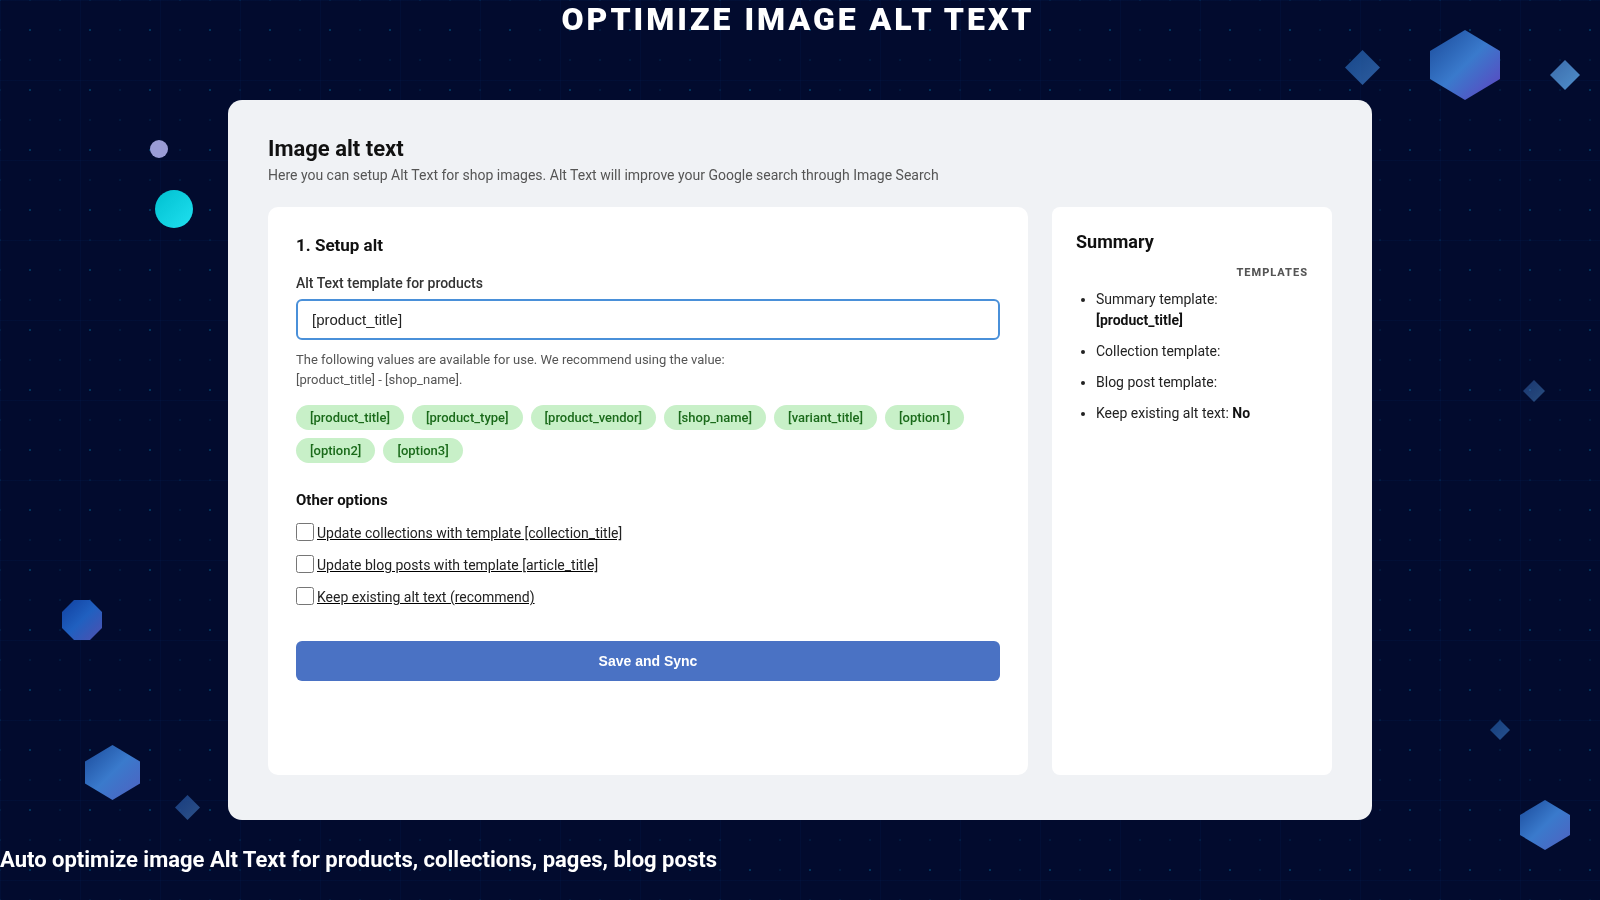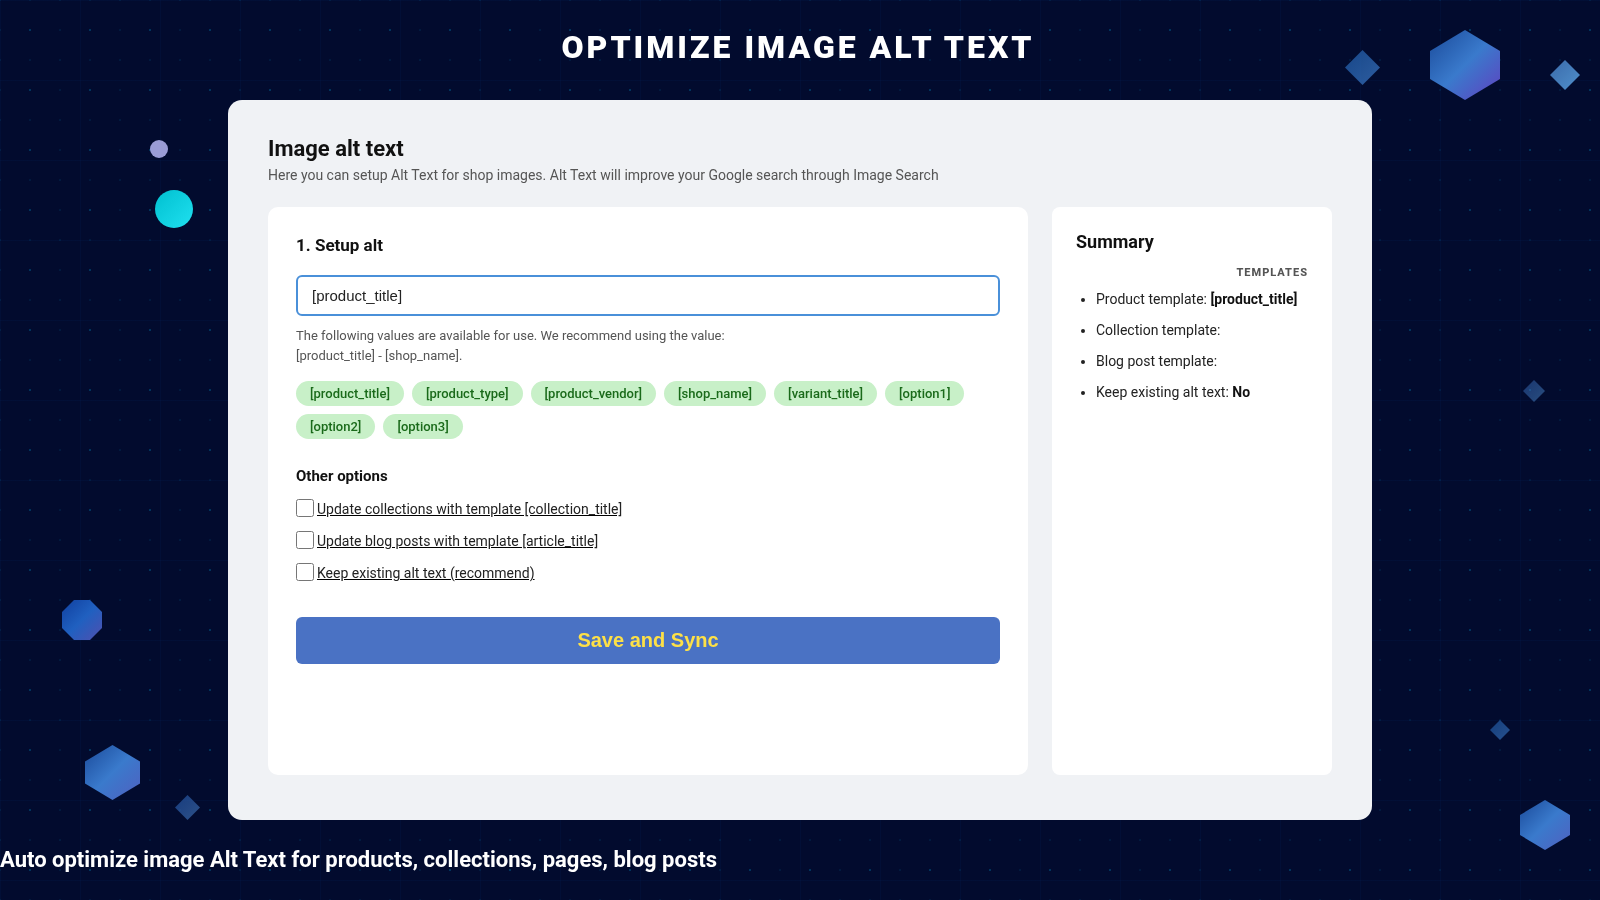--- a/index.html
+++ b/index.html
@@ -109,21 +109,20 @@
         linear-gradient(rgba(0,100,200,0.05) 1px, transparent 1px),
         linear-gradient(90deg, rgba(0,100,200,0.05) 1px, transparent 1px);
       background-size: 80px 80px;
     }
 
     
     .page-title-bar {
       position: absolute;
       top: 0; left: 0; right: 4px;
       text-align: center;
-      padding-top: 28px;
       z-index: 10;
     }
     .page-title {
       font-size: 32px;
       font-weight: 900;
       letter-spacing: 3px;
       color: #ffffff;
       text-transform: uppercase;
     }
 
@@ -258,22 +257,22 @@
     .checkbox-label {
       font-size: 14px;
       color: #222;
     }
 
     .save-btn {
       display: inline-block;
       margin-top: 22px;
       padding: 12px 28px;
       background: #4a72c4;
-      color: #fde047;
-      font-size: 20px;
+      color: #ffffff;
+      font-size: 14px;
       font-weight: 600;
       border: none;
       border-radius: 6px;
       cursor: pointer;
     }
 
     
     .right-panel {
       width: 280px;
       background: #ffffff;
@@ -345,20 +344,21 @@
 
   <h1 class="card-title">Image alt text</h1>
   <p class="card-subtitle">Here you can setup Alt Text for shop images. Alt Text will improve your Google search through Image Search</p>
 
   <div class="content-row">
 
     <div class="left-panel">
 
       <div class="section-title">1. Setup alt</div>
 
+      <label class="field-label">Alt Text template for products</label>
       <input class="template-input" type="text" value="[product_title]" style="">
 
       <p class="helper-text">The following values are available for use. We recommend using the value:<br>[product_title] - [shop_name].</p>
 
       <div class="tags-row">
         <span class="tag">[product_title]</span>
         <span class="tag">[product_type]</span>
         <span class="tag">[product_vendor]</span>
         <span class="tag">[shop_name]</span>
         <span class="tag">[variant_title]</span>
@@ -386,21 +386,21 @@
 
       <button class="save-btn">Save and Sync</button>
 
     </div>
 
     <div class="right-panel">
       <div class="summary-title">Summary</div>
       <div class="summary-section-label">TEMPLATES</div>
       <ul class="summary-list">
         <li>
-          <span>Product template: </span><strong>[product_title]</strong>
+          <span>Summary template: </span><strong>[product_title]</strong>
         </li>
         <li>
           <span>Collection template:</span>
         </li>
         <li>
           <span>Blog post template:</span>
         </li>
         <li>
           <span>Keep existing alt text: </span><strong>No</strong>
         </li>

